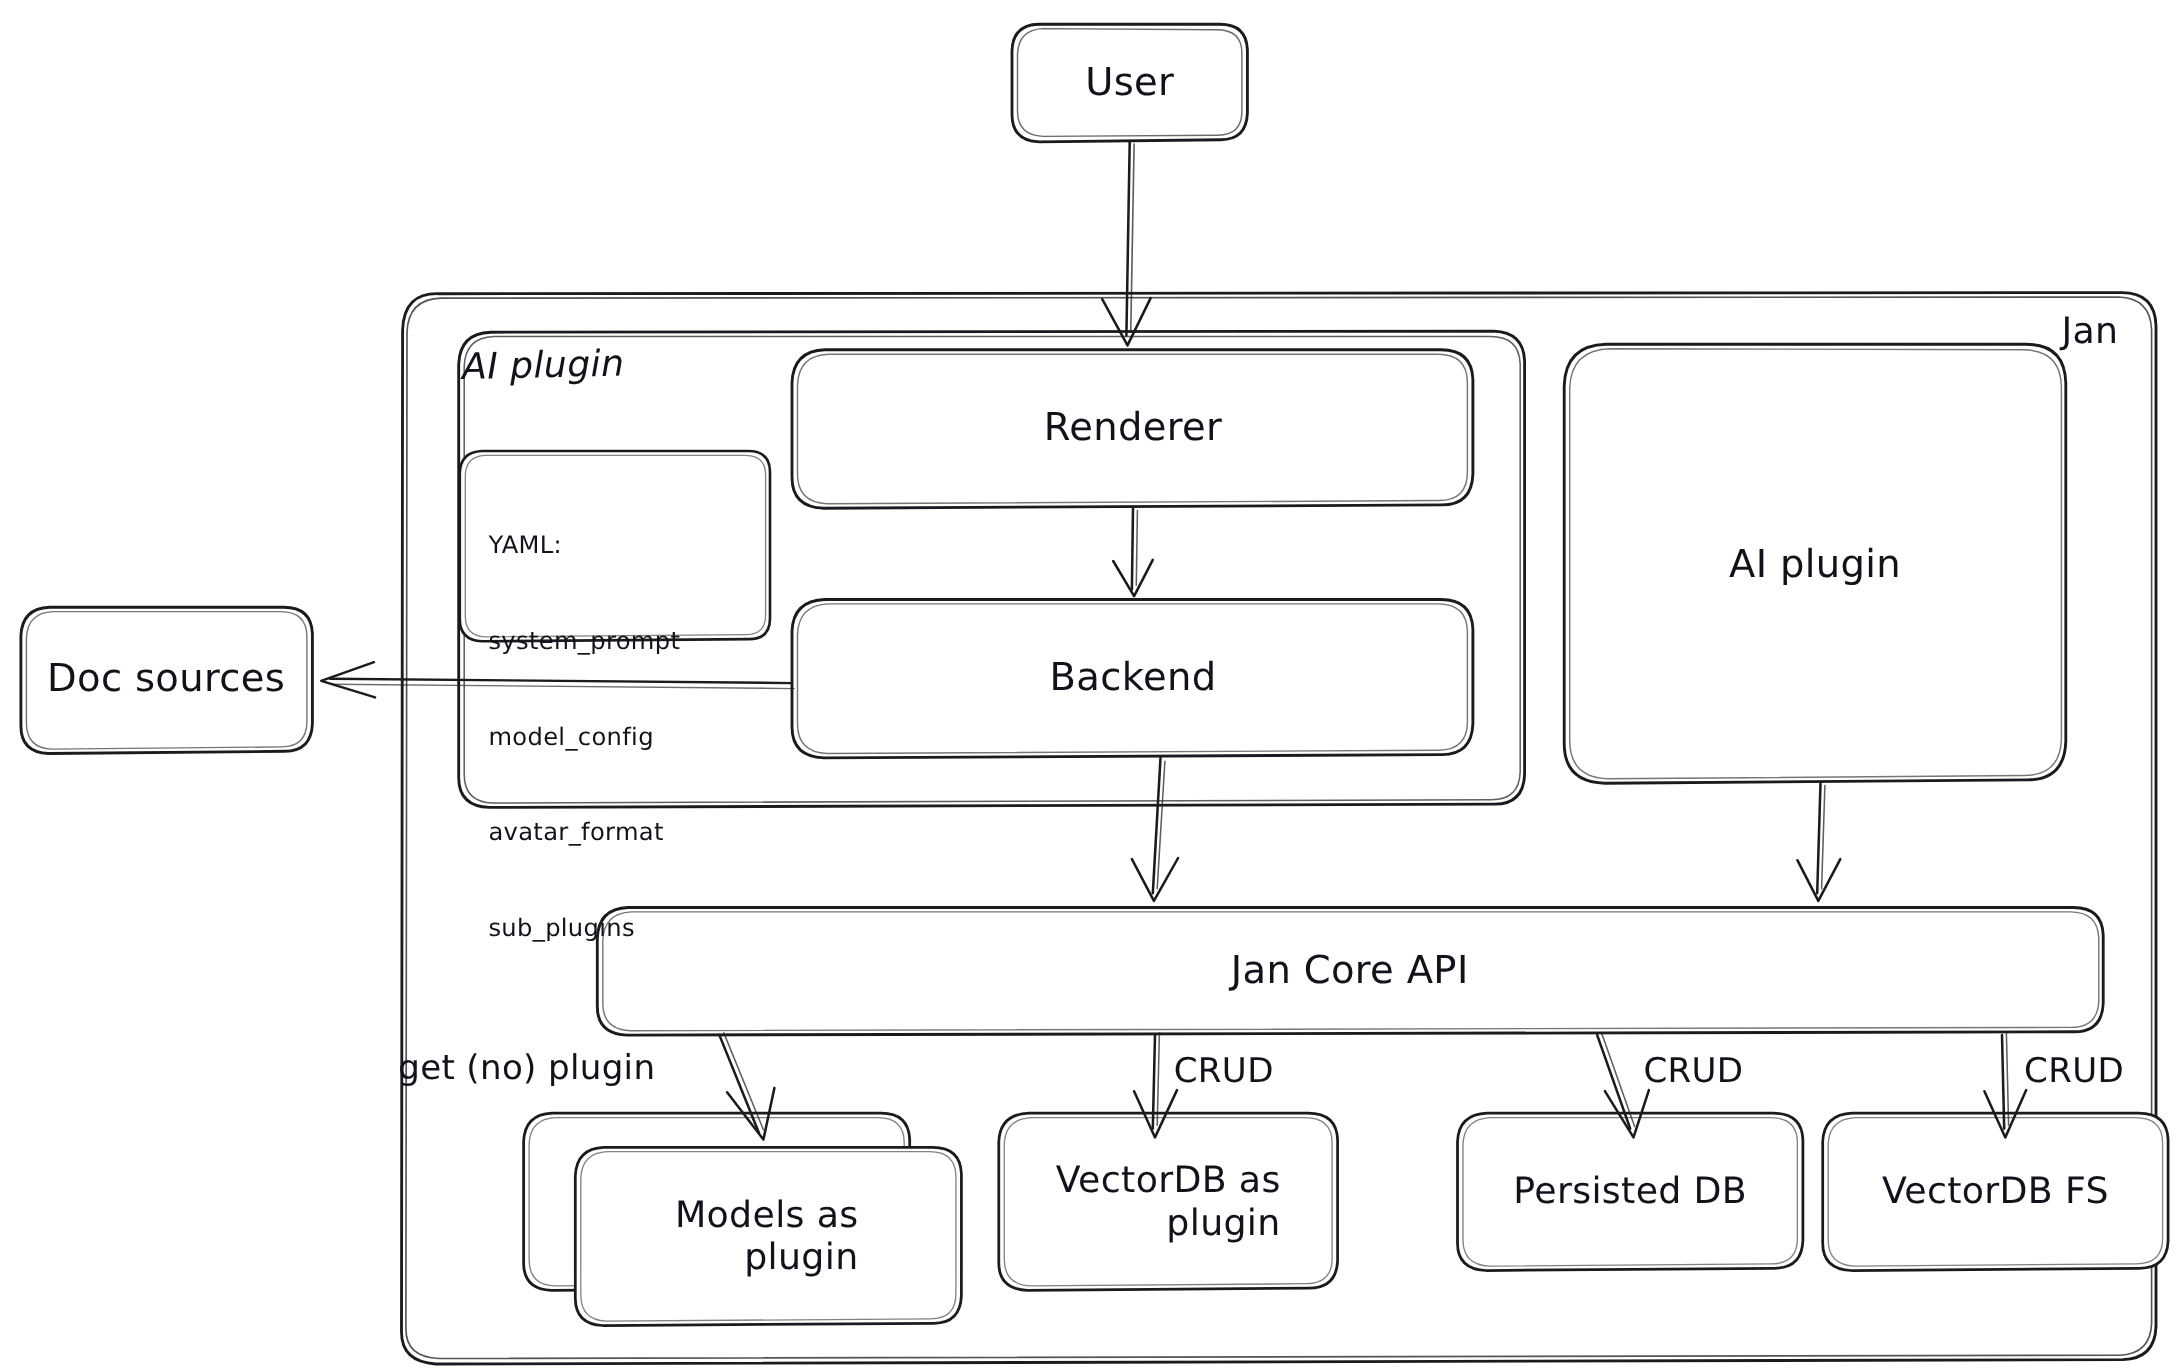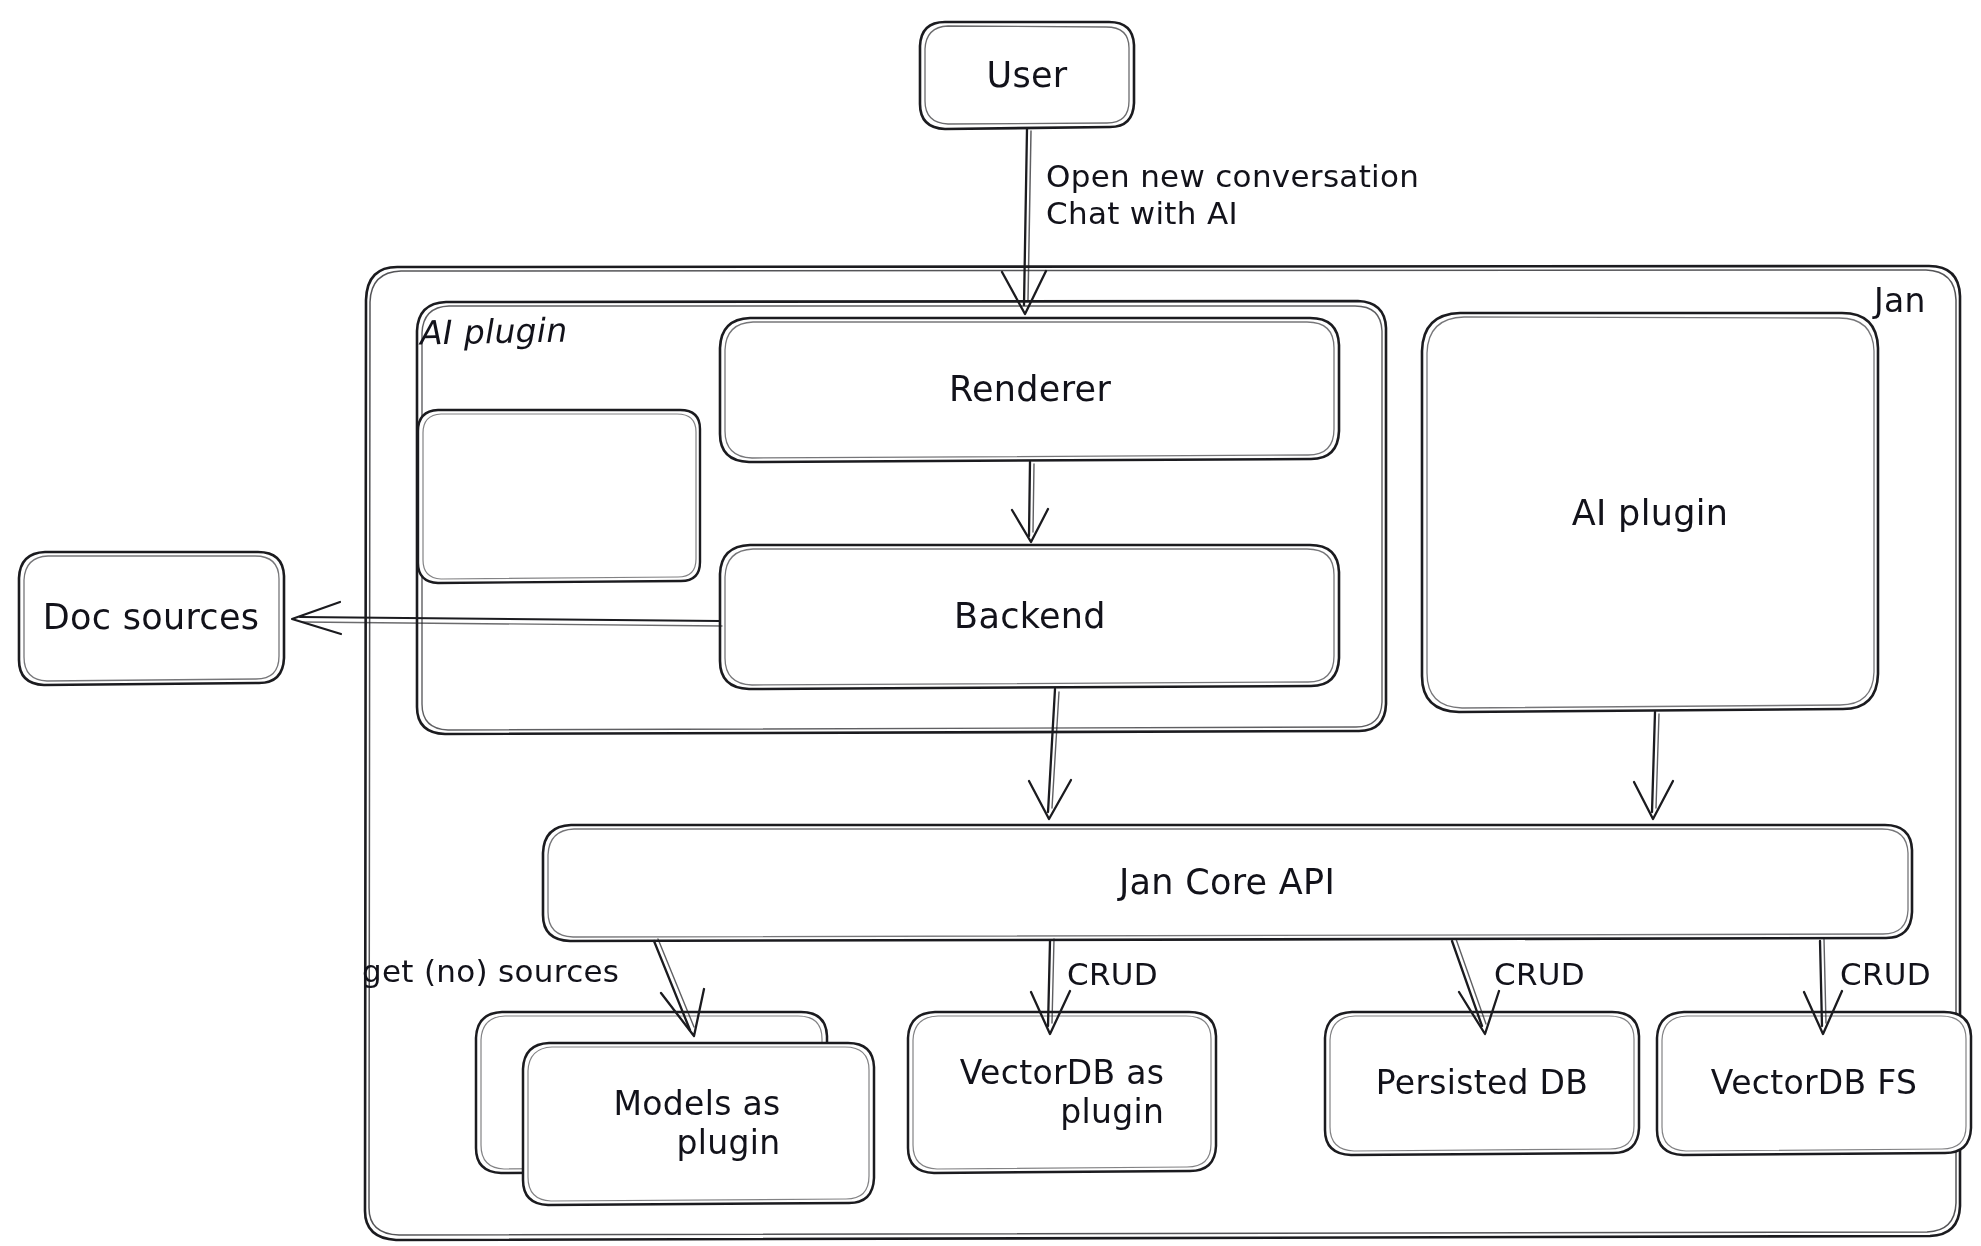--- a/index.html
+++ b/index.html
@@ -199,25 +199,30 @@
   <div class="lbl t-node-sm lbl-center" style="left:697px; top:1124px; text-align:right;">Models as
 plugin</div>
 
   <div class="lbl t-node-sm lbl-center" style="left:1062px; top:1093px; text-align:right;">VectorDB as
 plugin</div>
 
   <div class="lbl t-node-sm lbl-center" style="left:1482px; top:1083px;">Persisted DB</div>
 
   <div class="lbl t-node-sm lbl-center" style="left:1814px; top:1083px;">VectorDB FS</div>
 
-
-  <div class="lbl t-edge" style="left:1046px; top:158px;">Open new conversation
-Chat with AI</div>
-
-  <div class="lbl t-edge" style="left:362px; top:953px;">get (no) sources</div>
+  <div class="lbl t-yaml" style="left:444px; top:424px;">
+    <div>YAML:</div>
+    <div>system_prompt</div>
+    <div>model_config</div>
+    <div>avatar_format</div>
+    <div>sub_plugins</div>
+  </div>
+
+
+  <div class="lbl t-edge" style="left:362px; top:953px;">get (no) plugin</div>
 
   <div class="lbl t-edge" style="left:1067px; top:956px;">CRUD</div>
 
   <div class="lbl t-edge" style="left:1494px; top:956px;">CRUD</div>
 
   <div class="lbl t-edge" style="left:1840px; top:956px;">CRUD</div>
 
 </div>
 
 </body></html>

